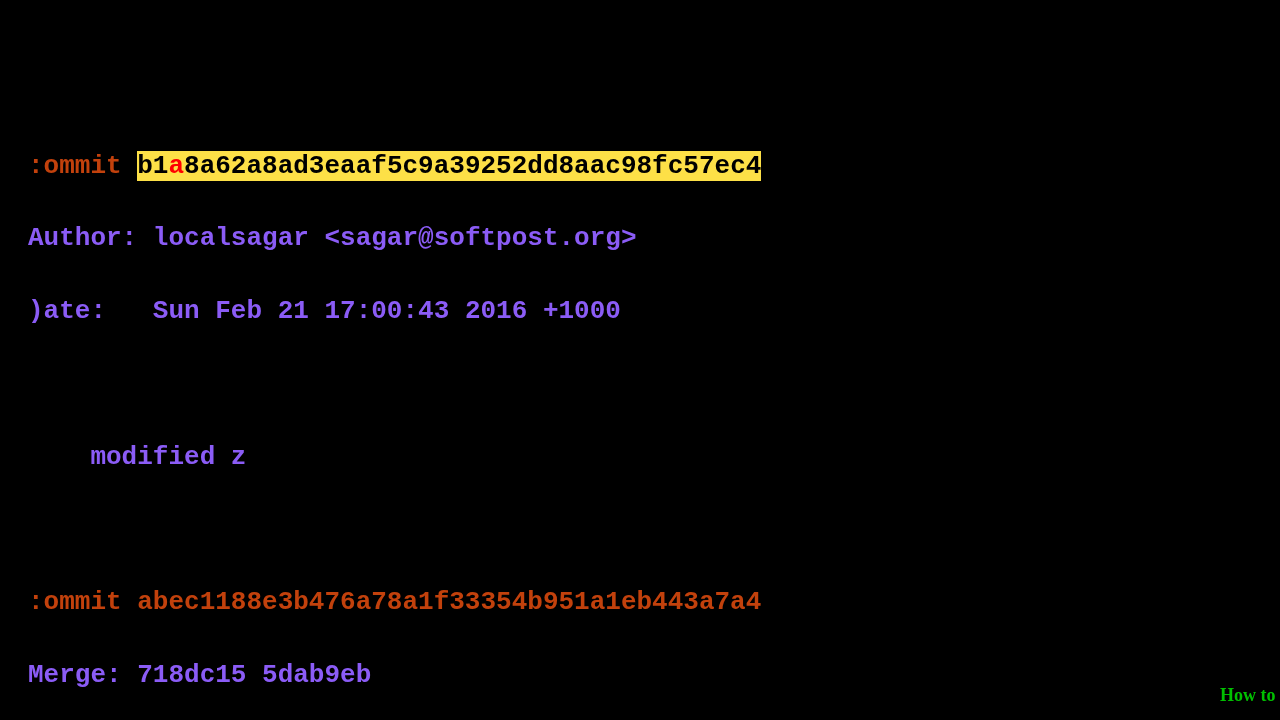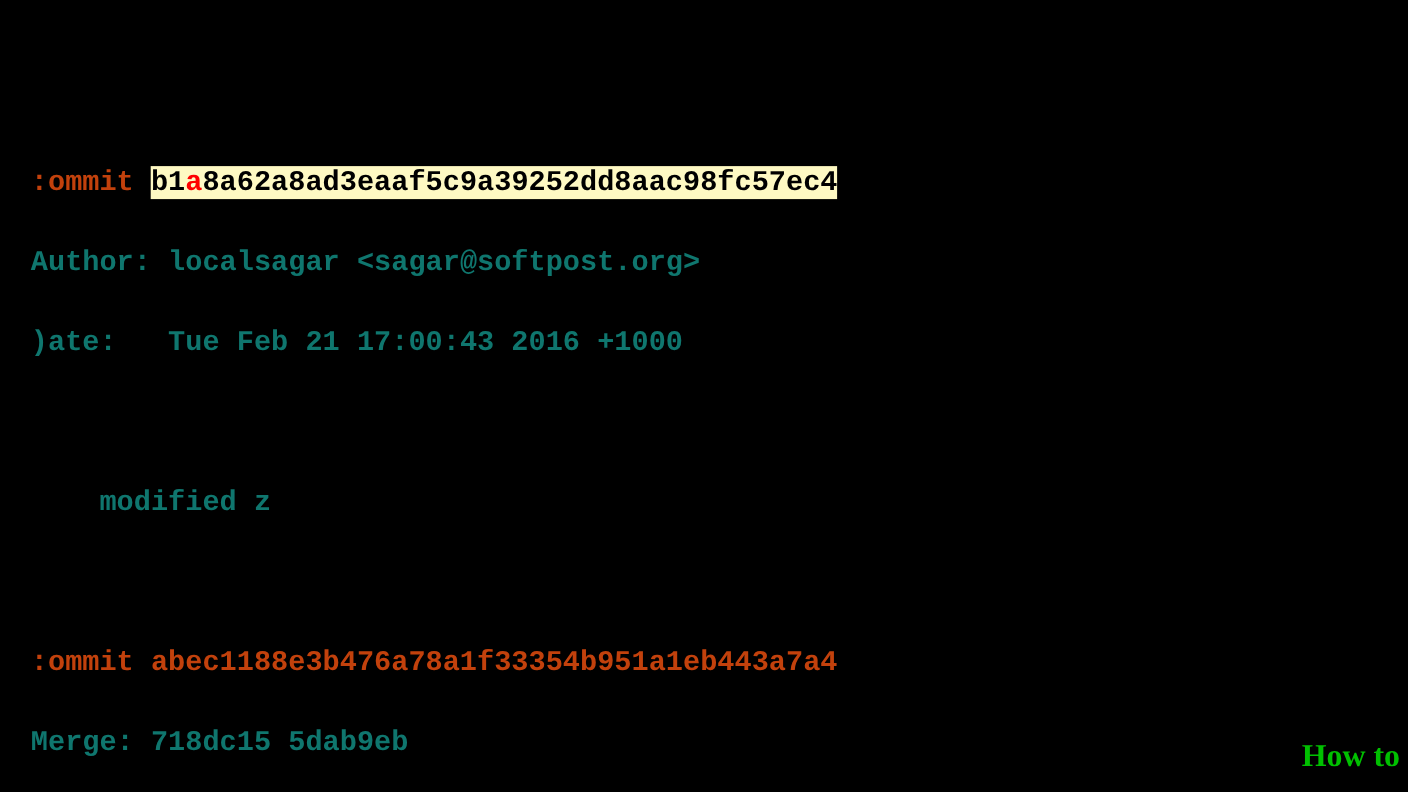--- a/index.html
+++ b/index.html
@@ -12,48 +12,48 @@
       white-space: pre;
       overflow: hidden;
       width: 1280px;
       height: 720px;
       position: relative;
       line-height: 1.4;
       padding-top: 2px;
       padding-left: 28px;
     }
     .yellow { color: #c2410c; }
-    .white { color: #0f766e; text-align: center; }
+    .white { color: #8b5cf6; text-align: center; }
     .highlighted {
-      background: #fef9c3;
+      background: #fde047;
       color: #000;
     }
     .cursor-red {
       color: #ff0000;
     }
     .watermark {
       position: absolute;
       bottom: 12px;
       right: 0;
       color: #00c000;
       font-family: Georgia, serif;
       font-weight: bold;
-      font-size: 29px;
+      font-size: 18px;
       font-style: normal;
     }
     .line { display: block; }
   </style>
 </head>
 <body>
 
 
 
 <div class="line"><span class="yellow">:ommit </span><span class="highlighted"><span>b1</span><span class="cursor-red">a</span><span>8a62a8ad3eaaf5c9a39252dd8aac98fc57ec4</span></span></div>
 <div class="line"><span class="white">Author: </span><span class="white">localsagar &lt;sagar@softpost.org&gt;</span></div>
-<div class="line"><span class="white">)ate:   </span><span class="white">Tue Feb 21 17:00:43 2016 +1000</span></div>
+<div class="line"><span class="white">)ate:   </span><span class="white">Sun Feb 21 17:00:43 2016 +1000</span></div>
 <div class="line"> </div>
 <div class="line"><span class="white">    modified z</span></div>
 <div class="line"> </div>
 <div class="line"><span class="yellow">:ommit </span><span class="yellow">abec1188e3b476a78a1f33354b951a1eb443a7a4</span></div>
 <div class="line"><span class="white">Merge: </span><span class="white">718dc15 5dab9eb</span></div>
 
 
 
 
 

